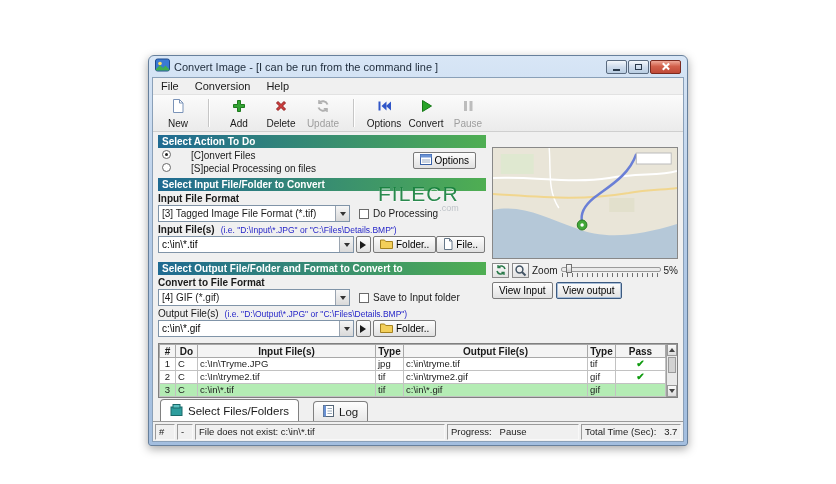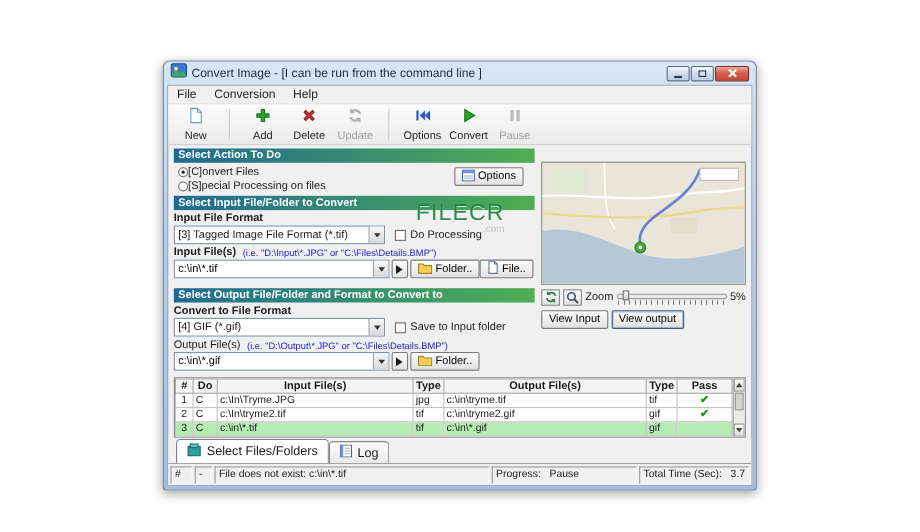--- a/index.html
+++ b/index.html
@@ -37,21 +37,21 @@
   .tsep { width:1px; height:28px; background:#c6c6c6; box-shadow:1px 0 0 #fff; margin:0 9px; }
 
   
   .content { display:flex; gap:6px; padding:3px 5px 2px; }
   .left-col { width:328px; }
   .right-col { flex:1; margin-top:12px; }
 
   .sect-header { height:13px; line-height:13px; font-size:10px; font-weight:bold; color:#fff; padding:0 4px; margin-bottom:2px;
     background:linear-gradient(90deg, var(--section-header-left,#1f6a92), var(--section-header-right,#4fae52)); }
   .action-row { position:relative; margin-bottom:3px; }
-  .radio { display:flex; align-items:center; gap:0; font-size:10px; height:12px; margin:1px 0 1px 4px; }
+  .radio { display:flex; gap:20px; font-size:10px; height:12px; margin:1px 0 1px 4px; }
   .rdot { width:9px; height:9px; border:1px solid #6a6a6a; border-radius:50%; background:#fff; position:relative; flex:0 0 auto; }
   .rdot.checked::after { content:""; position:absolute; left:2px; top:2px; width:3px; height:3px; border-radius:50%; background:#222; }
   .options-btn { position:absolute; right:10px; top:2px; }
 
   .lbl { font-size:10px; } .bold { font-weight:bold; }
   .row { display:flex; align-items:center; margin:1px 0; }
   .lblrow { margin-top:2px; }
   .hint { font-size:8.5px; color:var(--hint-text,#2424c8); margin-left:6px; white-space:nowrap; }
 
   .combo, .editcombo { display:flex; align-items:center; height:17px; border:1px solid #8094a8; background:#fff; }
@@ -94,21 +94,21 @@
   tr.hl td { background:var(--row-highlight,#b4ecb4); }
   td.pass { color:var(--pass-check,#0f9b0f); font-weight:bold; text-align:center; font-size:10px; }
   .vscroll { width:14px; border-left:1px solid #a0a0a0; background:#e9e9e9; display:flex; flex-direction:column; }
   .sbtn { height:12px; background:linear-gradient(#fafafa,#dcdcdc); border:1px solid #9a9a9a; display:flex; align-items:center; justify-content:center; }
   .tri-up-s { width:0; height:0; border:3px solid transparent; border-bottom:4px solid #444; margin-top:-3px; }
   .tri-down-s { width:0; height:0; border:3px solid transparent; border-top:4px solid #444; margin-bottom:-3px; }
   .sthumb { height:16px; margin:1px; background:#d2d2d2; border:1px solid #9a9a9a; }
   .sfill { flex:1; }
 
   
-  .tabs { display:flex; align-items:flex-end; gap:0; padding:2px 0 0 7px; height:24px; background:#f0f0f0; border-bottom:1px solid #9a9a9a; }
+  .tabs { display:flex; align-items:flex-end; gap:14px; padding:2px 0 0 7px; height:24px; background:#f0f0f0; border-bottom:1px solid #9a9a9a; }
   .tab { display:flex; align-items:center; gap:5px; height:20px; padding:0 9px; font-size:11.5px;
     border:1px solid #808080; border-bottom:none; border-radius:4px 4px 0 0; background:linear-gradient(#fdfdfd,#e8e8e8); }
   .tab.active { background:#fff; height:22px; }
   .statusbar { display:flex; gap:2px; padding:2px 2px 1px; background:#f0f0f0; height:19px; }
   .scell { border:1px solid; border-color:#9a9a9a #f8f8f8 #f8f8f8 #9a9a9a; font-size:9.5px; padding:1px 3px; white-space:pre; overflow:hidden; }
   .w1{width:20px;} .w2{width:16px;} .w3{width:132px;} .w4{width:250px;} .w5{flex:1;}
 
   
   .watermark { position:absolute; left:378px; top:182px; z-index:50; pointer-events:none; opacity:.9; }
   .wm-title { font-size:21px; font-weight:normal; letter-spacing:1px; color:#15803d; text-shadow:0 1px 0 rgba(255,255,255,.8); }

